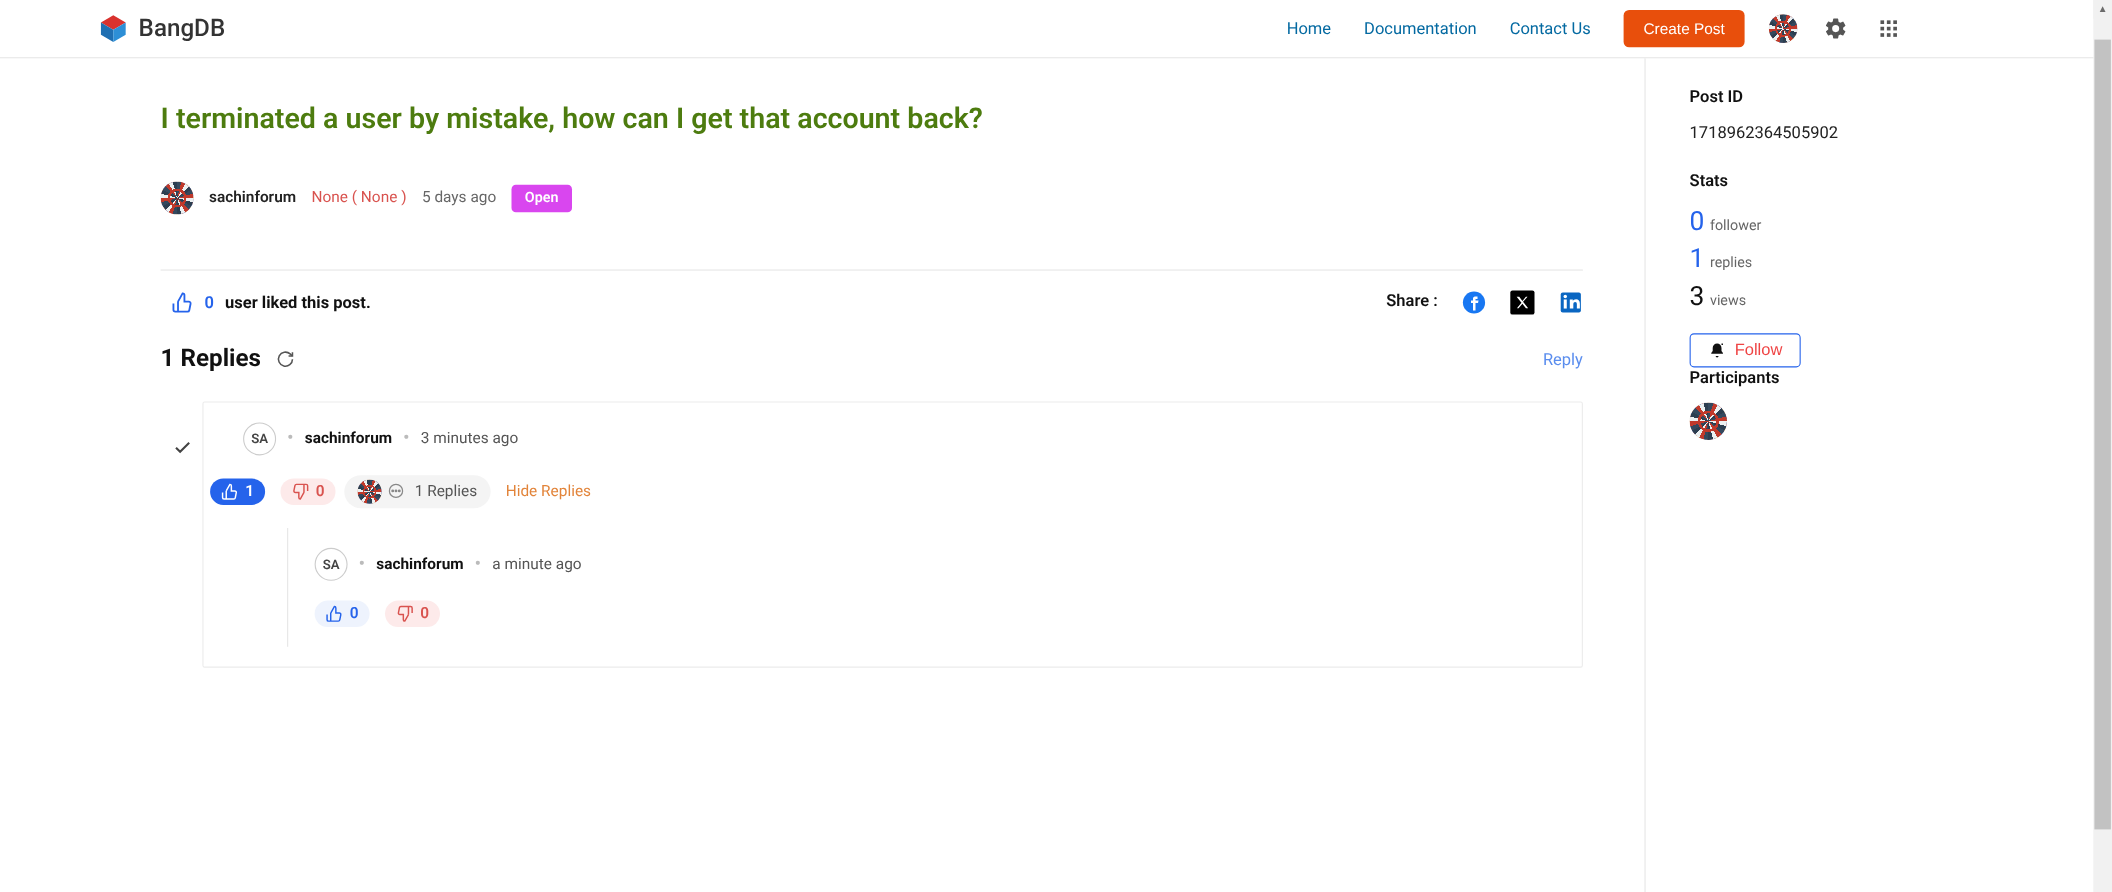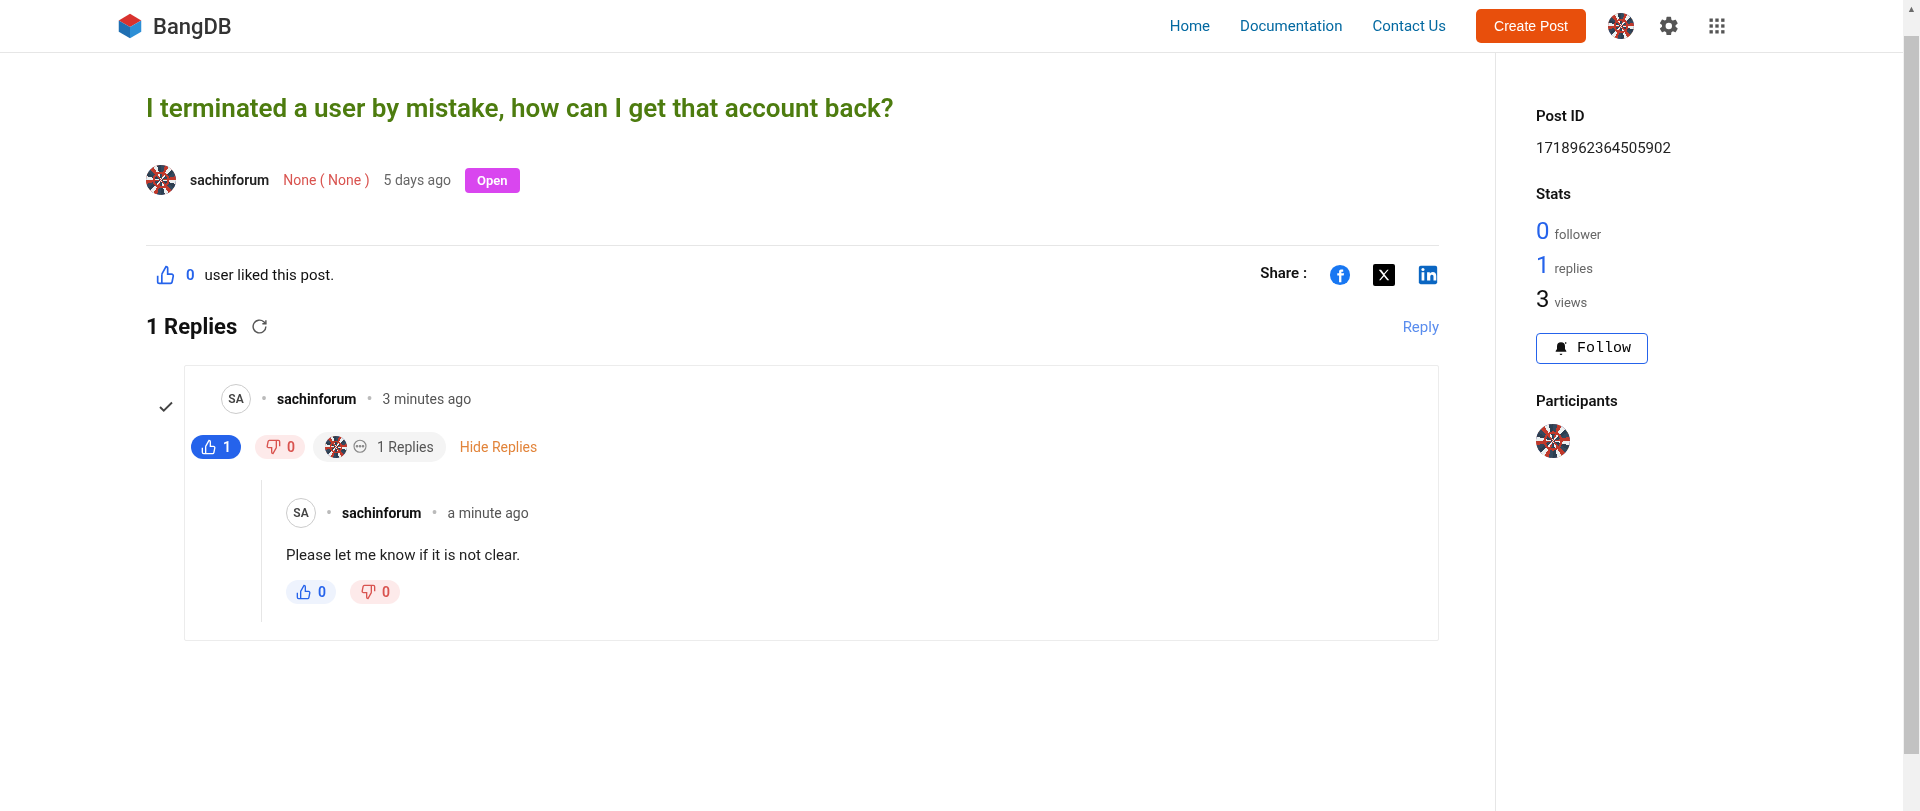--- a/index.html
+++ b/index.html
@@ -33,21 +33,21 @@
     height: 718px;
     background: #c2c2c2;
     border-radius: 0;
   }
 
   .topbar {
     height: 53px;
     border-bottom: 1px solid #e6e6e6;
     display: flex;
     align-items: center;
-    padding-left: 115px;
+    padding-left: 88px;
     padding-right: 190px;
   }
   .logo {
     display: flex; align-items: center; gap: 8px;
     font-weight: 500; font-size: 22px; color: #333;
   }
   .logo-mark { width: 30px; height: 30px; position: relative; }
   .logo-mark svg { width: 30px; height: 30px; }
   .nav-spacer { flex: 1; }
   .nav-link {
@@ -135,21 +135,21 @@
     display: flex;
     align-items: center;
     margin-bottom: 28px;
   }
   .like-block {
     display: flex; align-items: center; gap: 10px; font-size: 15px;
     padding-left: 10px;
   }
   .thumb-icon { color: #2563eb; width: 20px; height: 20px; }
   .like-count { color: #2563eb; font-weight: 600; }
-  .like-text { font-weight: 400; color: #111; }
+  .like-text { font-weight: 700; color: #111; }
   .share-block {
     margin-left: auto; display: flex; gap: 22px;
     font-size: 15px; font-weight: 600;
   }
   .share-icon { width: 22px; height: 22px; display: flex; align-items: center; justify-content: center; border-radius: 3px; }
   .fb { color: #1877f2; }
   .xx { background: #000; color: #fff; font-size: 12px; font-weight: 700; width: 22px; height: 22px; border-radius: 2px; }
   .li { color: #0a66c2; }
 
   .replies-header {
@@ -218,37 +218,36 @@
   .hide-replies { color: #e2843a; font-size: 14px; cursor: pointer; }
 
   .nested-reply {
     border-left: 1px solid #e6e6e6;
     margin-left: 40px;
     padding: 18px 0 18px 24px;
   }
   .nested-reply .reply-actions { margin-left: 0; }
 
   .sidebar-col h4 {
-    font-size: 15px; font-weight: 600; margin-bottom: 14px; color: #111; margin-top: 28px;
+    font-size: 15px; font-weight: 600; margin-bottom: 14px; color: #111;
   }
   .sidebar-val { font-size: 15px; margin-bottom: 26px; color: #222; }
   .stat-line { display:flex; align-items: baseline; gap: 5px; margin-bottom: 6px; }
   .stat-num { font-size: 24px; font-weight: 400; color: #2563eb; }
   .stat-num.dark { color: #111; }
   .stat-label { font-size: 13px; color: #666; }
   .follow-btn {
     margin-top: 20px;
     border: 1px solid #2563eb;
     border-radius: 4px;
     padding: 6px 16px;
     display: flex; align-items: center; gap: 8px;
-    font-size: 15px; color: #000000;
+    font-size: 15px; color: #ef4444;
     background: #fff;
     cursor: pointer;
-    font-family: Liberation Mono, monospace;
   }
   .follow-btn svg { width: 16px; height: 16px; color: #111; }
   .follow-sub { font-size: 13px; color: #666; margin-top: 12px; line-height: 1.4; margin-bottom: 30px; }
   .participants { display: flex; }
   .participants .avatar-frac { width: 34px; height: 34px; }
 </style>
 </head>
 <body>
 
 <div class="topbar">
@@ -383,21 +382,20 @@
         </div>
 
         <div class="nested-reply" style="margin-top:18px;">
           <div class="reply-meta">
             <div class="avatar-initials">SA</div>
             <span class="dot">•</span>
             <span class="reply-author">sachinforum</span>
             <span class="dot">•</span>
             <span class="reply-time">a minute ago</span>
           </div>
-          <div class="reply-body">Please let me know if it is not clear.</div>
           <div class="reply-actions">
             <span class="pill pill-like-inactive">
               <svg class="pill-thumb" viewBox="0 0 24 24" fill="none" stroke="currentColor" stroke-width="2">
                   <path d="M7 22V11M2 13v7a2 2 0 0 0 2 2h13.3a2 2 0 0 0 2-1.6l1.4-7a2 2 0 0 0-2-2.4H14V4a2 2 0 0 0-2-2l-5 9"></path>
                 </svg>
               <span>0</span>
             </span>
             <span class="pill pill-dislike">
               <svg class="pill-thumb" viewBox="0 0 24 24" fill="none" stroke="currentColor" stroke-width="2">
                   <path d="M17 2v11M22 11V4a2 2 0 0 0-2-2H6.7a2 2 0 0 0-2 1.6l-1.4 7A2 2 0 0 0 5.3 13H10v7a2 2 0 0 0 2 2l5-9"></path>

